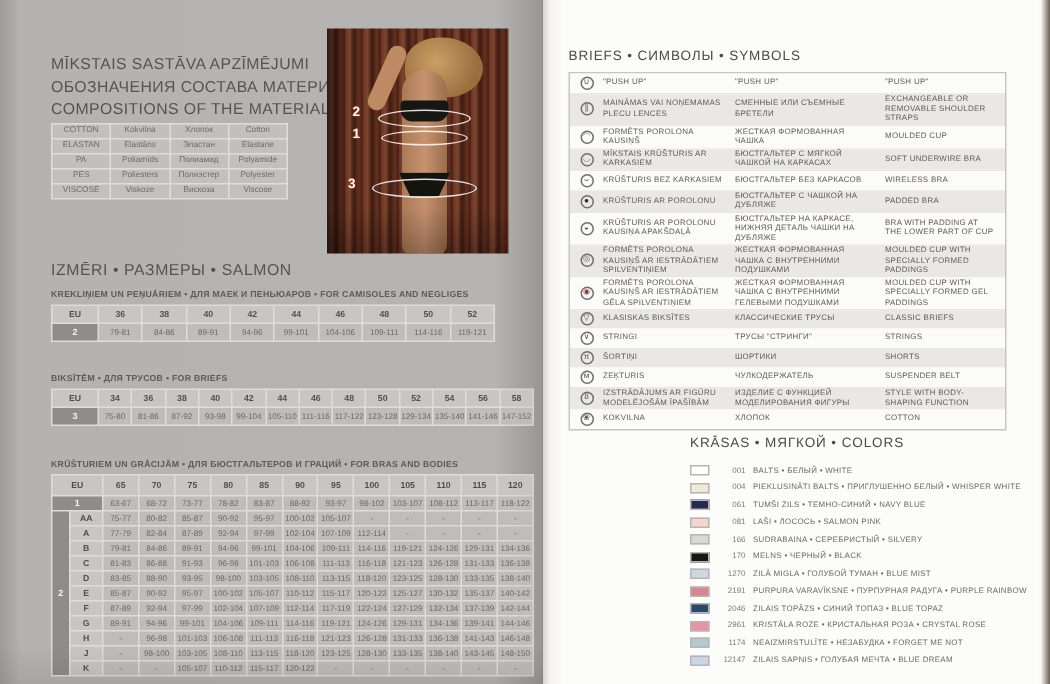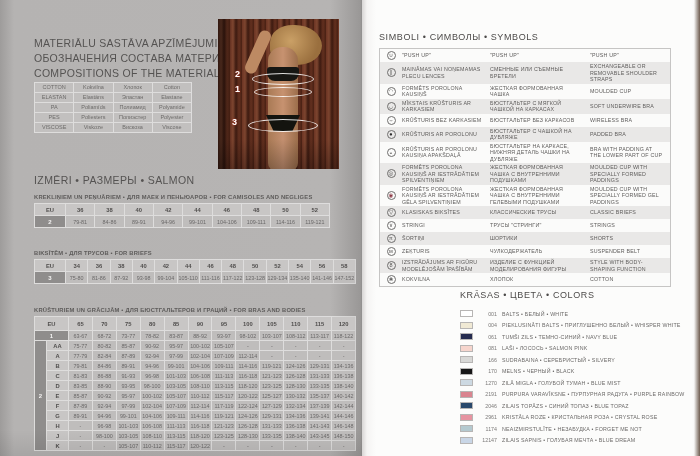--- a/index.html
+++ b/index.html
@@ -74,21 +74,21 @@
   .col-label{font-size:5.3px;color:#6b6968;letter-spacing:.2px;white-space:nowrap;}
 </style>
 </head>
 <body>
 
 <div class="spread">
 
   <div class="page-left">
 
     <div class="mat-title">
-      <div>MATERIĀLU SASTĀVA APZĪMĒJUMI</div>
+      <div>MĪKSTAIS SASTĀVA APZĪMĒJUMI</div>
       <div>ОБОЗНАЧЕНИЯ СОСТАВА МАТЕРИАЛОВ</div>
       <div>COMPOSITIONS OF THE MATERIALS</div>
     </div>
 
     <div class="mat-grid" id="materials-grid">
         <div class="mat-cell">COTTON</div>
         <div class="mat-cell">Kokvilna</div>
         <div class="mat-cell">Хлопок</div>
         <div class="mat-cell">Cotton</div>
         <div class="mat-cell">ELASTAN</div>
@@ -352,21 +352,21 @@
         <div class="v">-</div>
         <div class="v">-</div>
         <div class="v">-</div>
         <div class="v">-</div>
         <div class="v">-</div>
         <div class="v">-</div>
       </div>
   </div>
 
   <div class="page-right">
-    <div class="sym-title">SIMBOLI • СИМВОЛЫ • SYMBOLS</div>
+    <div class="sym-title">BRIEFS • СИМВОЛЫ • SYMBOLS</div>
     <div class="sym-table" id="symbols-table">
         <div class="sym-row">
           <div class="sym-ic-wrap">
             <div class="sym-circle">∪</div>
           </div>
           <div class="sym-txt sym-lv">"PUSH UP"</div>
           <div class="sym-txt sym-ru">"PUSH UP"</div>
           <div class="sym-txt sym-en">"PUSH UP"</div>
         </div>
         <div class="sym-row">
@@ -475,21 +475,21 @@
         </div>
         <div class="sym-row">
           <div class="sym-ic-wrap">
             <div class="sym-circle">❀</div>
           </div>
           <div class="sym-txt sym-lv">KOKVILNA</div>
           <div class="sym-txt sym-ru">ХЛОПОК</div>
           <div class="sym-txt sym-en">COTTON</div>
         </div>
       </div>
-    <div class="col-title">KRĀSAS • ЦВЕТА • COLORS</div>
+    <div class="col-title">KRĀSAS • МЯГКОЙ • COLORS</div>
     <div class="col-list" id="colors-list">
         <div class="col-row">
           <div class="swatch" style="background: rgb(255, 255, 255);"></div>
           <div class="col-code">001</div>
           <div class="col-label">BALTS • БЕЛЫЙ • WHITE</div>
         </div>
         <div class="col-row">
           <div class="swatch" style="background: rgb(240, 233, 212);"></div>
           <div class="col-code">004</div>
           <div class="col-label">PIEKLUSINĀTI BALTS • ПРИГЛУШЕННО БЕЛЫЙ • WHISPER WHITE</div>

